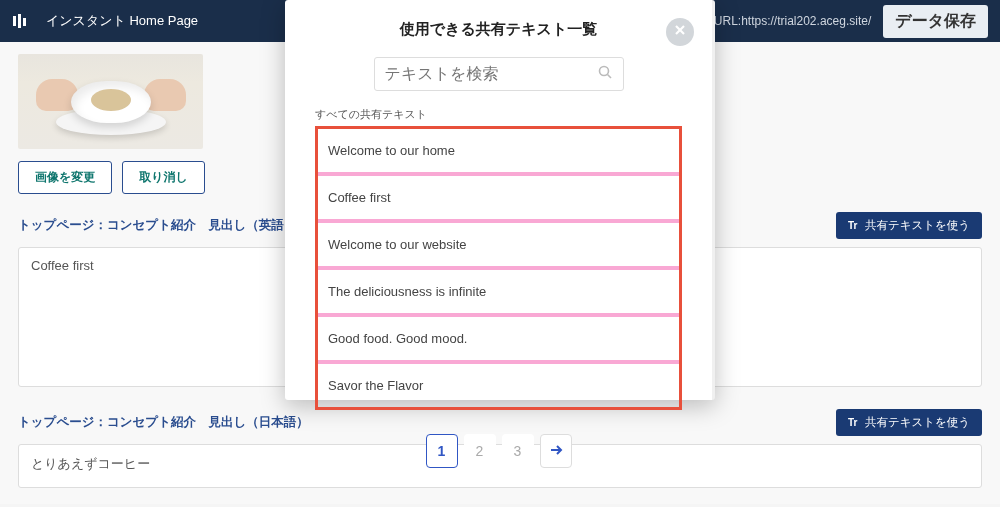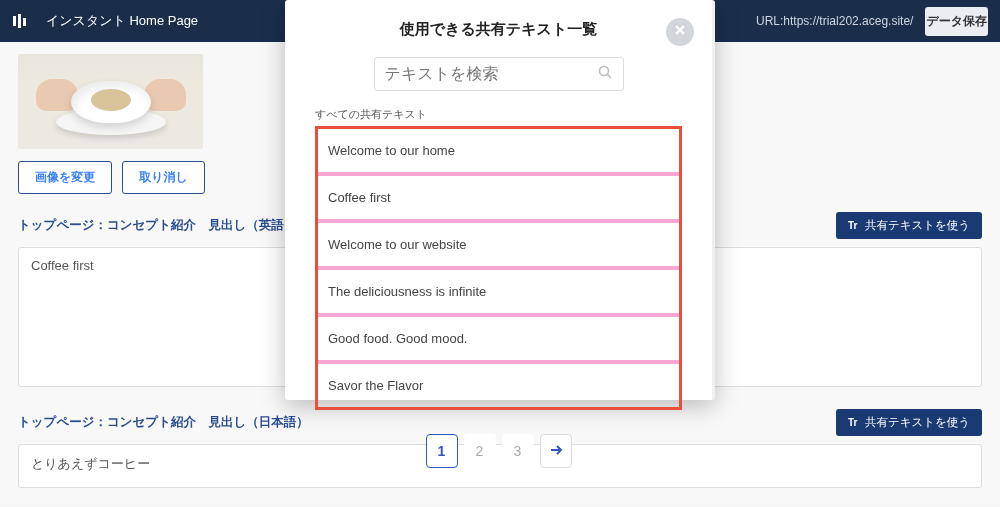--- a/index.html
+++ b/index.html
@@ -32,22 +32,22 @@
     .url-text {
       color: #cfd6df;
       font-size: 12px;
       margin-right: 12px;
     }
     .save-btn {
       background: #e9eef3;
       color: #333;
       border: none;
       border-radius: 3px;
-      padding: 6px 1px;
-      font-size: 12px;
+      padding: 6px 12px;
+      font-size: 16px;
       cursor: pointer;
       font-weight: 600;
     }
     .page {
       padding: 12px 18px;
       background: #f8f8f8;
     }
     .thumb {
       width: 185px;
       height: 95px;
@@ -86,21 +86,21 @@
       bottom:10px;
       display:flex;justify-content:space-between;
     }
     .hand{width:42px;height:32px;background:#e9c9b1;border-radius:16px 16px 10px 10px;}
     .thumb-actions{
       display:flex;gap:10px;margin-top:12px;
     }
     .outline-btn{
       background:#fff;
       border:1px solid #2a4d8f;
-      color:#3b82f6;
+      color:#0f766e;
       padding:7px 16px;
       font-size:12px;
       border-radius:3px;
       cursor:pointer;
       font-weight:600;
     }
     .section{
       margin-top:18px;
     }
     .section-header{

